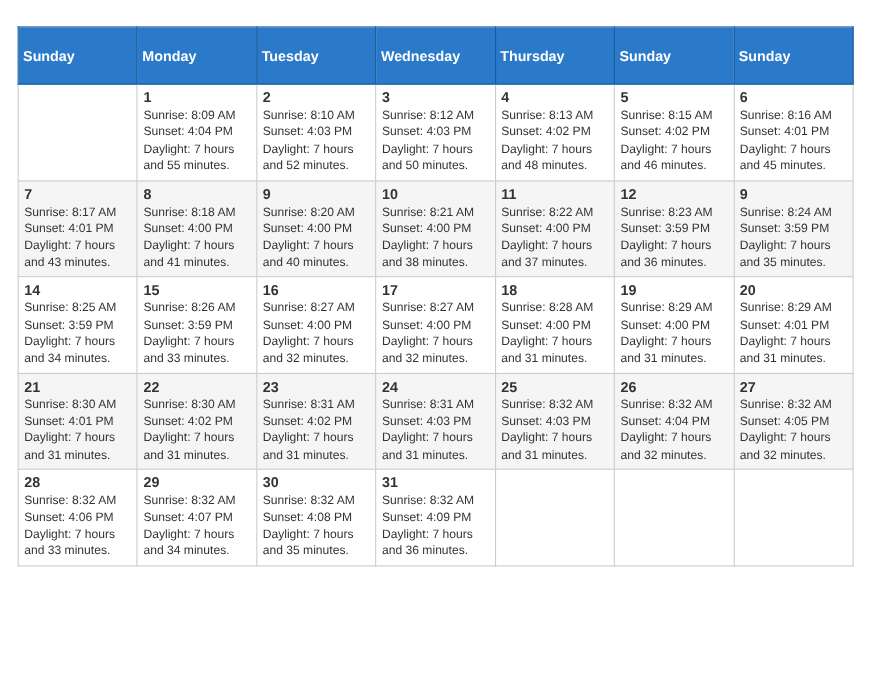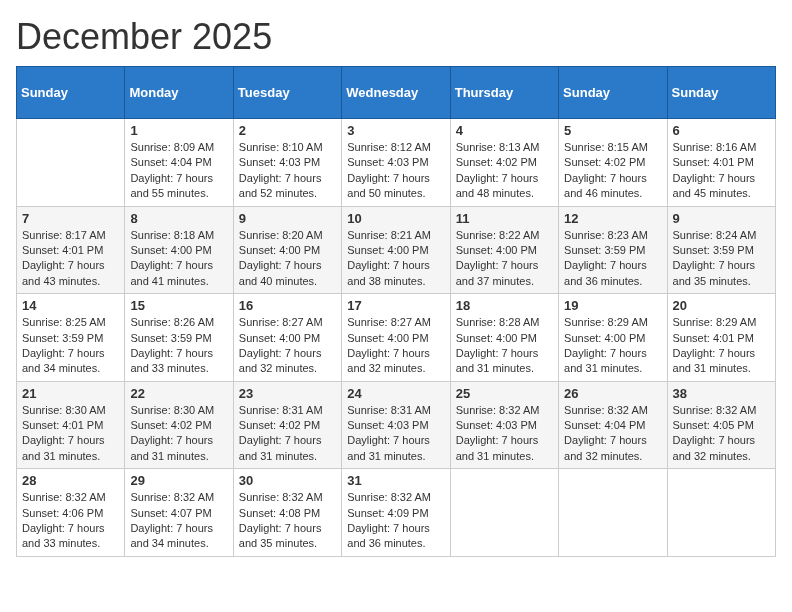--- a/index.html
+++ b/index.html
@@ -87,21 +87,20 @@
     }
     .empty-cell {
       background: #f9f9f9;
     }
   </style>
 </head>
 <body>
 
 <div class="header-area">
   <div class="title-area">
-    <div class="month-title">December 2025</div>
   </div>
 </div>
 
 <table class="calendar">
   <thead>
     <tr>
     <th>Sunday</th>
         <th>Monday</th>
         <th>Tuesday</th>
         <th>Wednesday</th>
@@ -217,21 +216,21 @@
         </td>
         <td>
           <span class="day-number">25</span>
           <div class="day-detail">Sunrise: 8:32 AM<br>Sunset: 4:03 PM<br>Daylight: 7 hours and 31 minutes.</div>
         </td>
         <td>
           <span class="day-number">26</span>
           <div class="day-detail">Sunrise: 8:32 AM<br>Sunset: 4:04 PM<br>Daylight: 7 hours and 32 minutes.</div>
         </td>
         <td>
-          <span class="day-number">38</span>
+          <span class="day-number">27</span>
           <div class="day-detail">Sunrise: 8:32 AM<br>Sunset: 4:05 PM<br>Daylight: 7 hours and 32 minutes.</div>
         </td>
       </tr>
       <tr>
         <td>
           <span class="day-number">28</span>
           <div class="day-detail">Sunrise: 8:32 AM<br>Sunset: 4:06 PM<br>Daylight: 7 hours and 33 minutes.</div>
         </td>
         <td>
           <span class="day-number">29</span>

